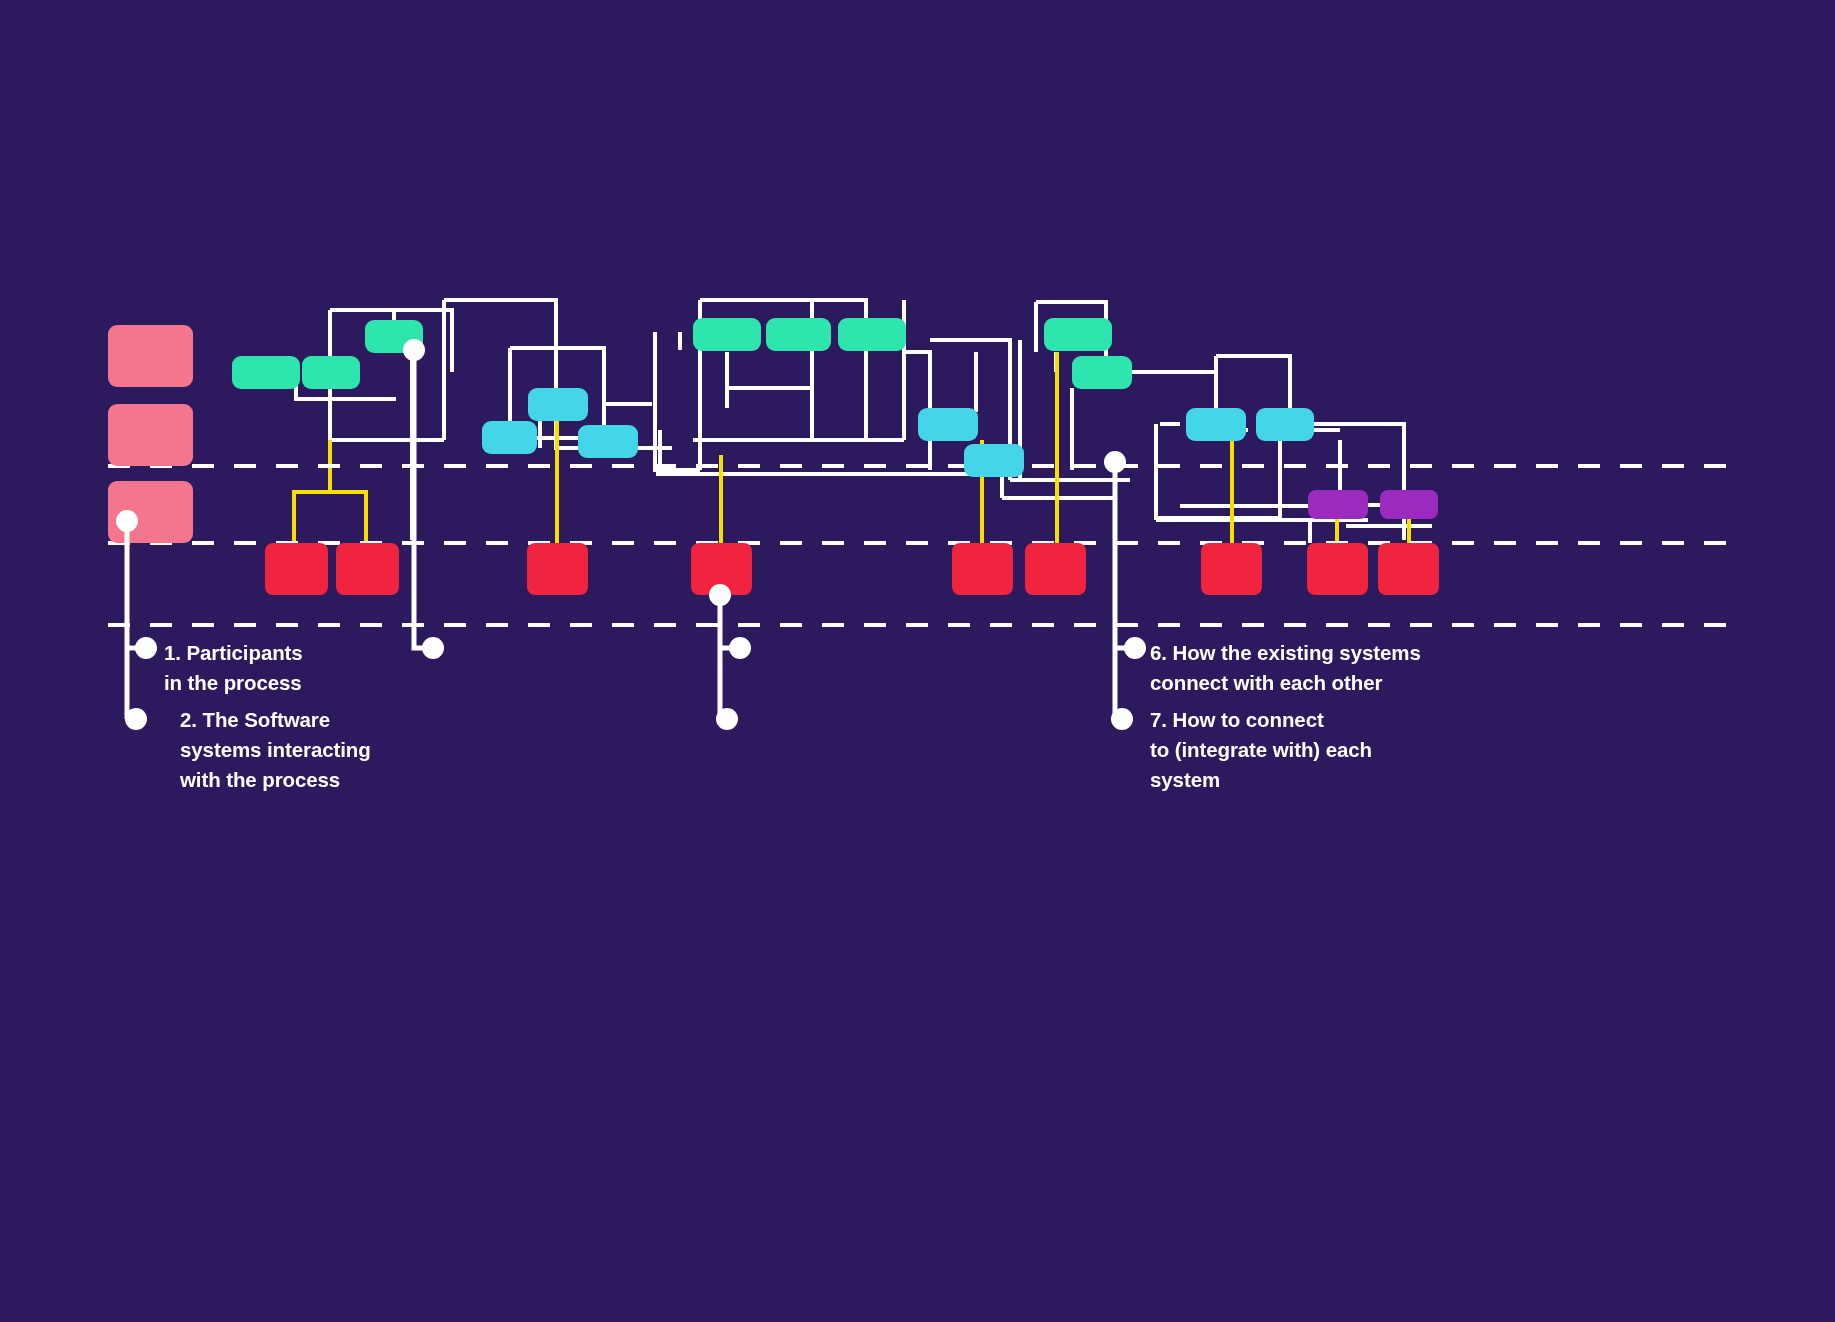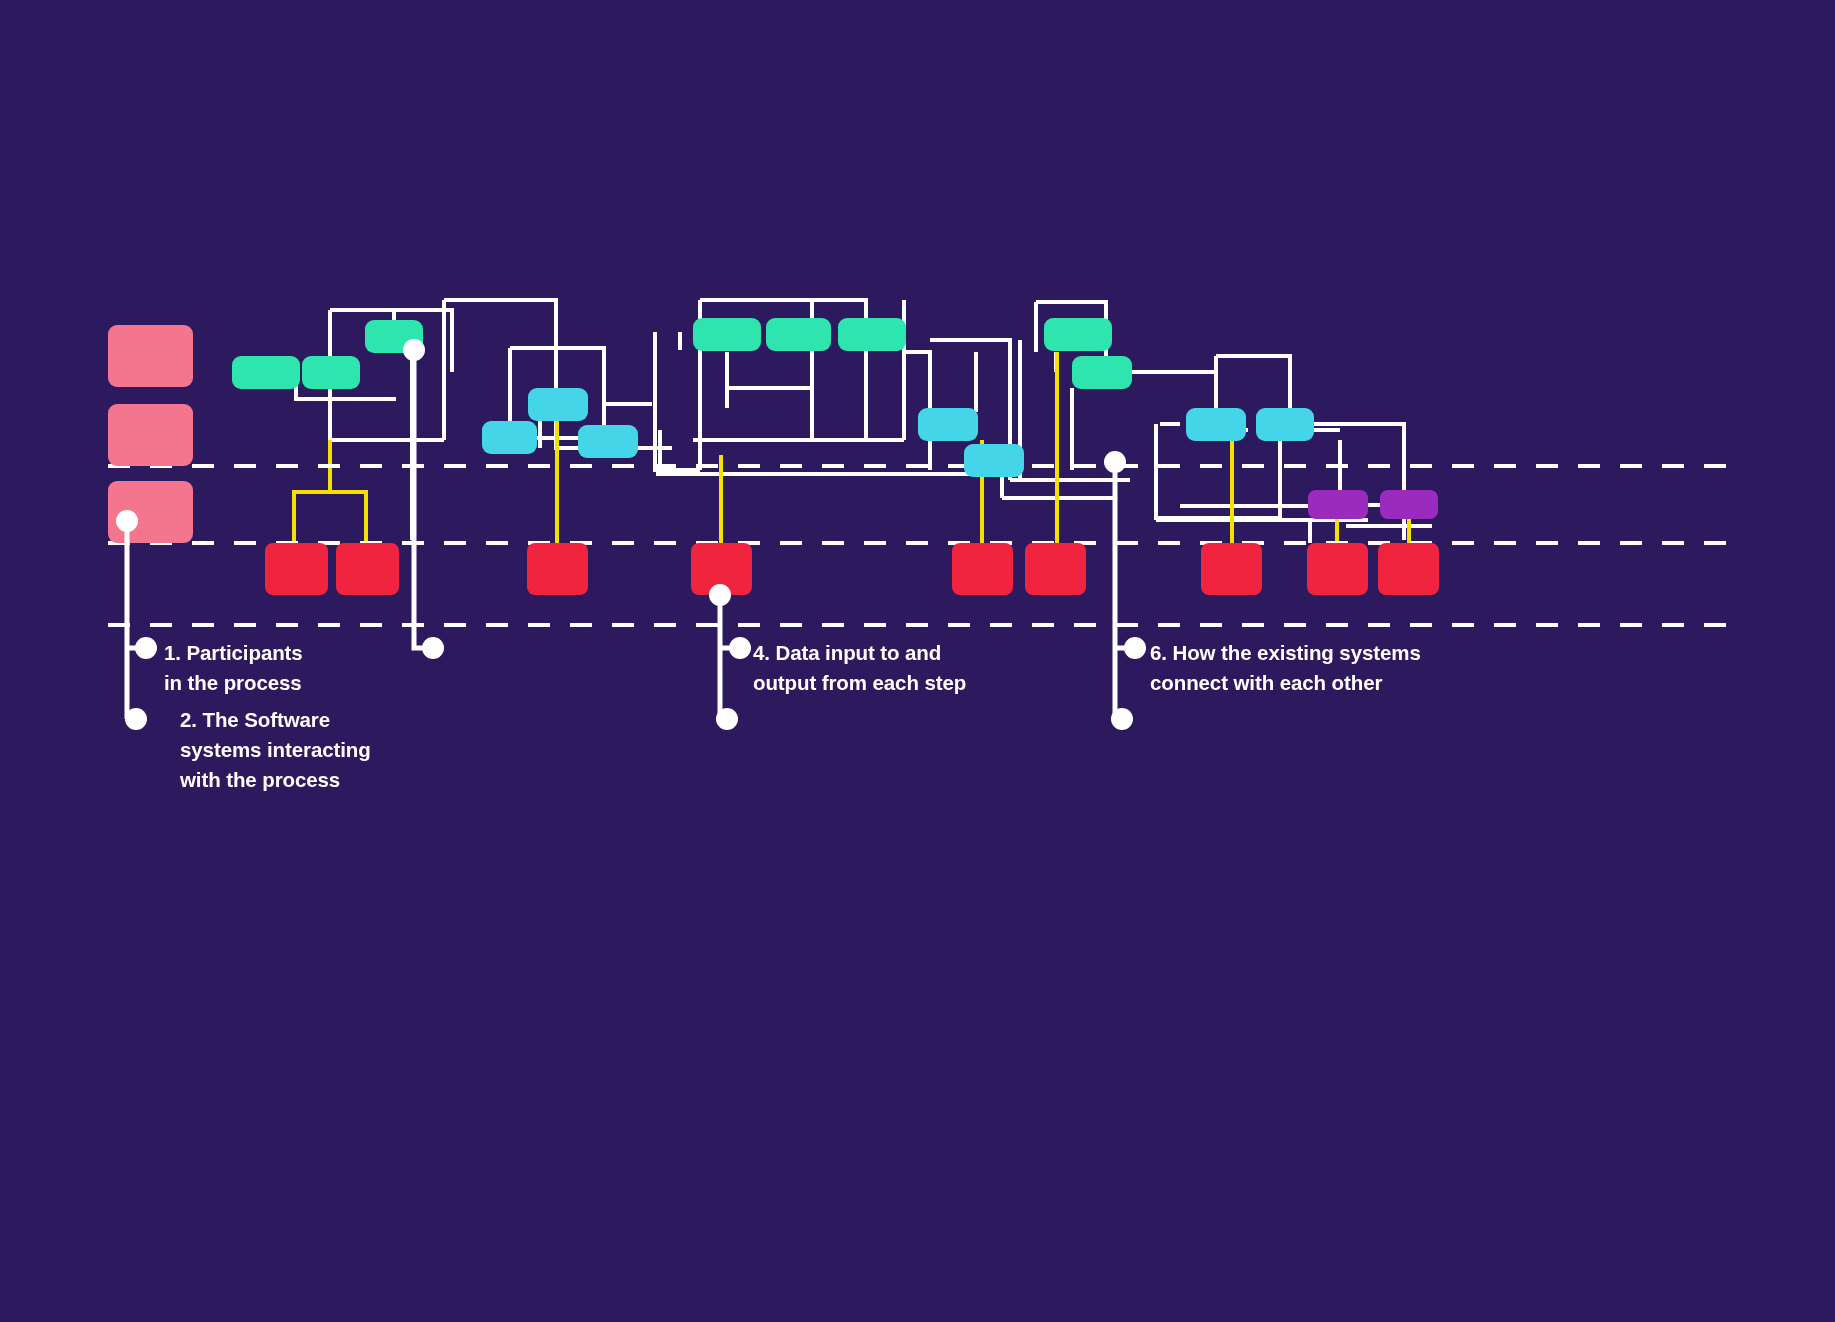--- a/index.html
+++ b/index.html
@@ -186,19 +186,20 @@
       <circle cx="1115" cy="462" r="11"></circle>
     </g>
   </svg>
 
   <div class="labels">
     <div class="cap" style="left:164px;top:638px;width:280px;">1. Participants
 in the process</div>
     <div class="cap" style="left:180px;top:705px;width:300px;">2. The Software
 systems interacting
 with the process</div>
-    <div class="cap" style="left:753px;top:638px;width:320px;">4. Data input to and
-output from each step</div>
     <div class="cap" style="left:1150px;top:638px;width:360px;">6. How the existing systems
 connect with each other</div>
+    <div class="cap" style="left:1150px;top:705px;width:340px;">7. How to connect
+to (integrate with) each
+system</div>
   </div>
 
 </div>
 
 </body></html>

